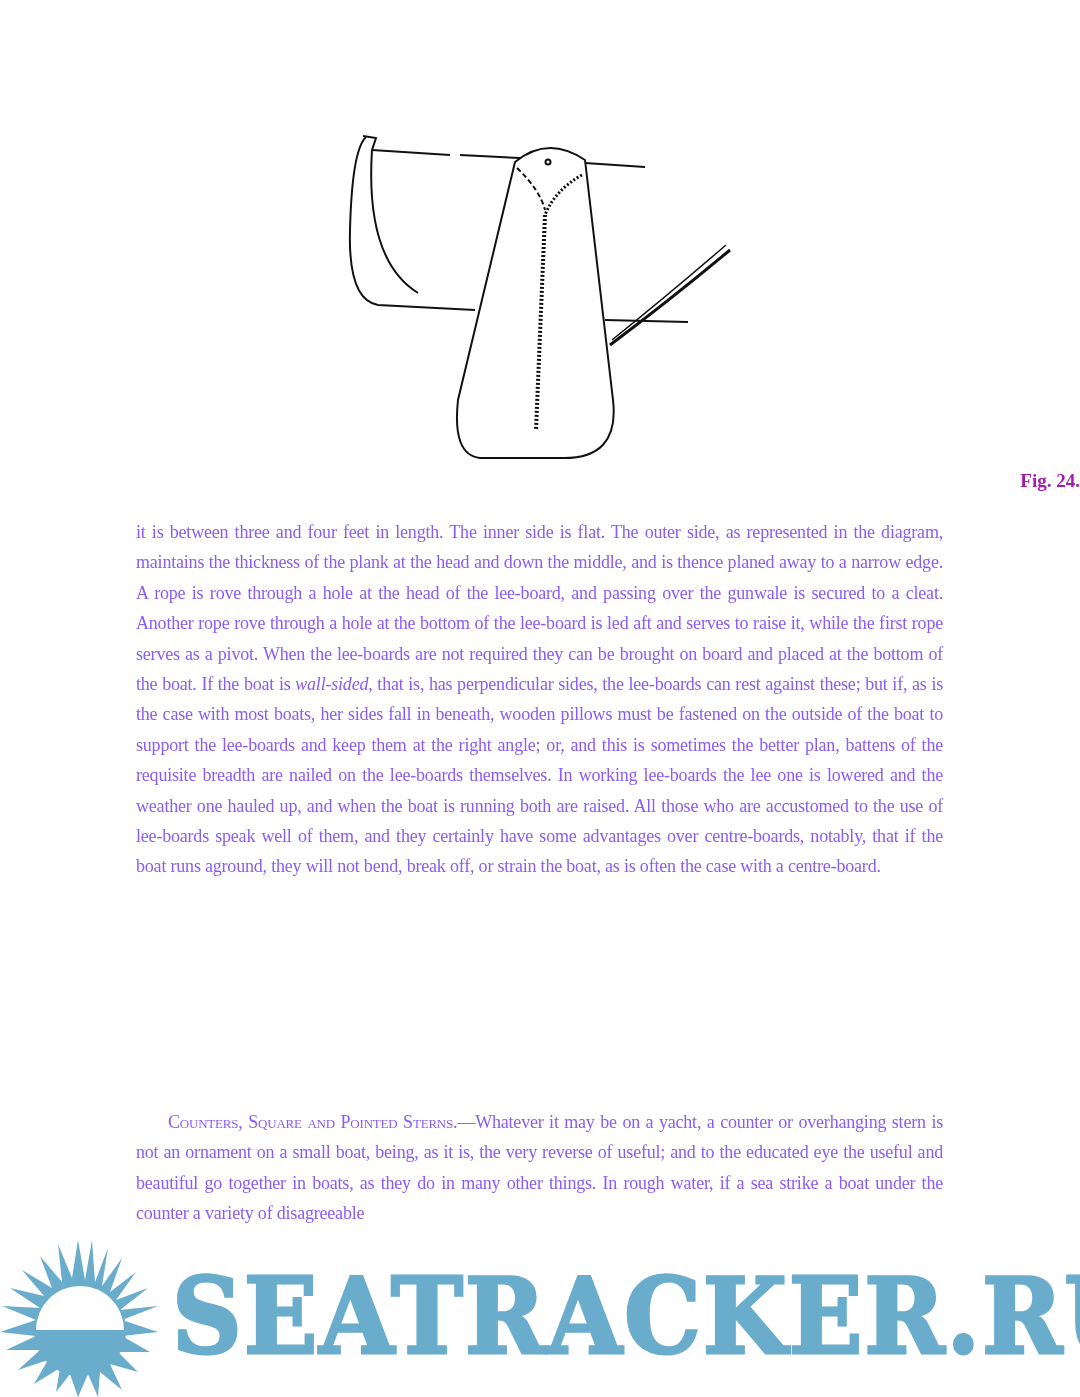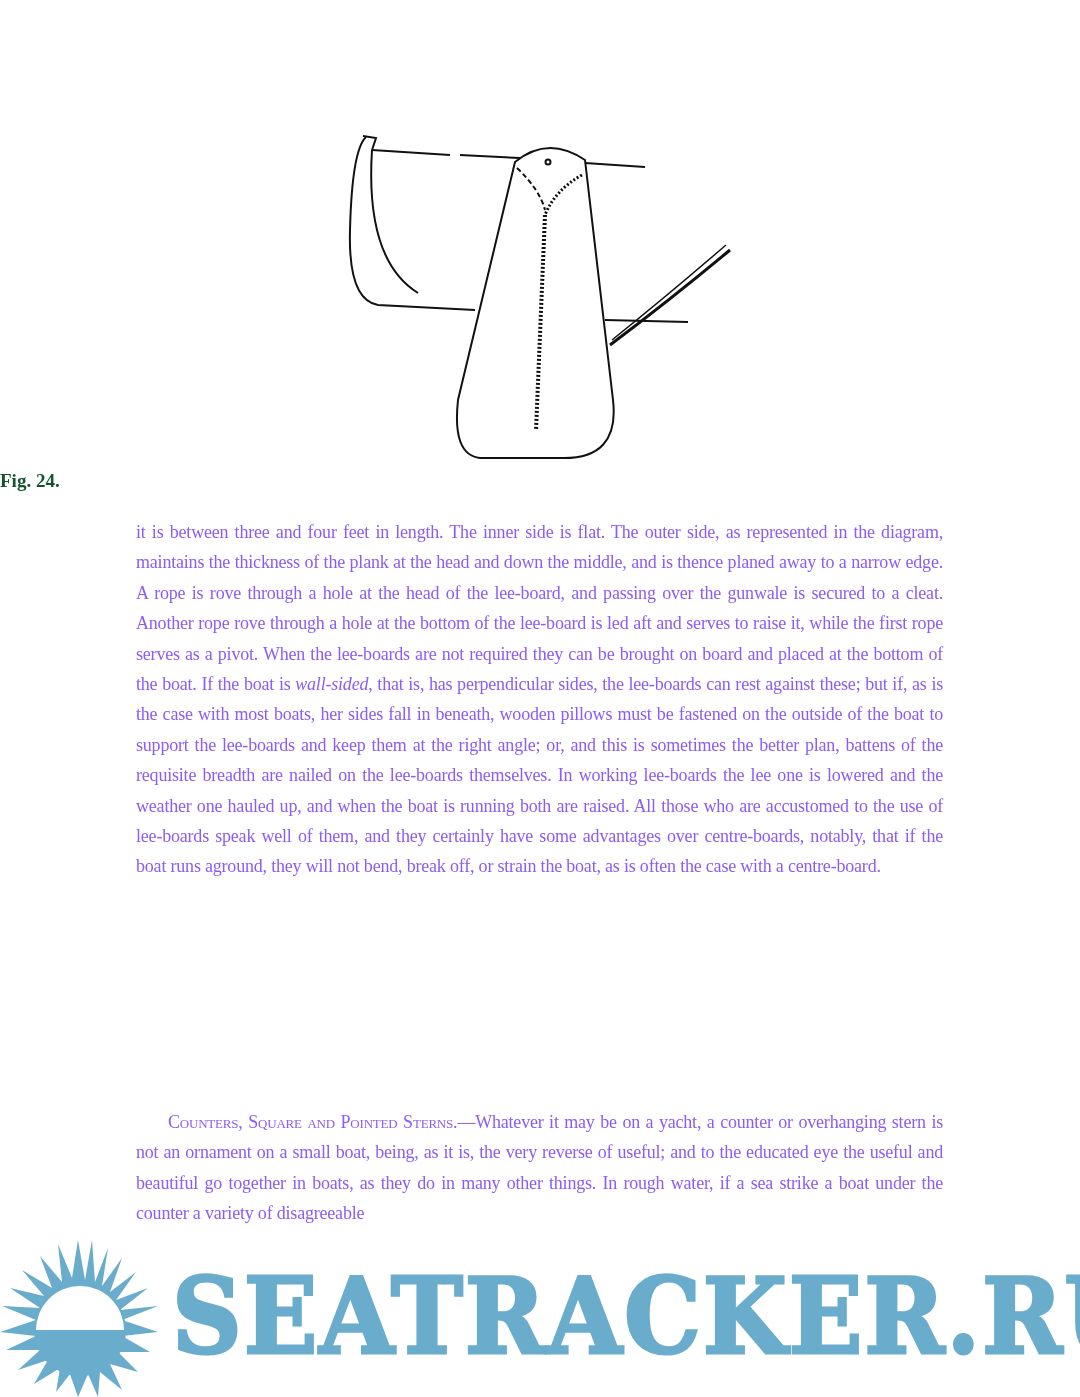--- a/index.html
+++ b/index.html
@@ -1,19 +1,19 @@
 <!DOCTYPE html>
 <html><head>
   <meta charset="utf-8">
   <style>
     html, body { margin: 0; padding: 0; background: #ffffff; }
     body { width: 1080px; height: 1397px; position: relative; overflow: hidden; }
     .figure { position: absolute; left: 340px; top: 120px; width: 400px; height: 350px; }
-    .caption { position: absolute; left: 0; width: 1080px; top: 470px; text-align: left;
-      font-family: "Liberation Serif", serif; font-weight: bold; font-size: 19px; color: #14532d; }
+    .caption { position: absolute; left: 0; width: 1080px; top: 470px; text-align: right;
+      font-family: "Liberation Serif", serif; font-weight: bold; font-size: 19px; color: #a21caf; }
     .text { position: absolute; left: 136px; width: 807px;
       font-family: "Liberation Serif", serif; font-size: 18px; line-height: 30.4px;
       color: #8b5cf6; text-align: justify; letter-spacing: -0.2px; }
     .p1 { top: 517px; }
     .p2 { top: 1107px; text-indent: 32px; }
     .sc { font-variant: small-caps; margin-top: 32px; }
     .watermark { position: absolute; left: 0; top: 1240px; width: 1080px; height: 157px; }
     .wm-text { position: absolute; left: 172px; top: 1262px; font-family: "DejaVu Serif", serif;
       font-weight: bold; font-size: 104px; line-height: 110px; letter-spacing: 2px;
       color: #6aaccc; -webkit-text-stroke: 3px #6aaccc; white-space: nowrap; transform: scaleX(0.93); transform-origin: left; }

